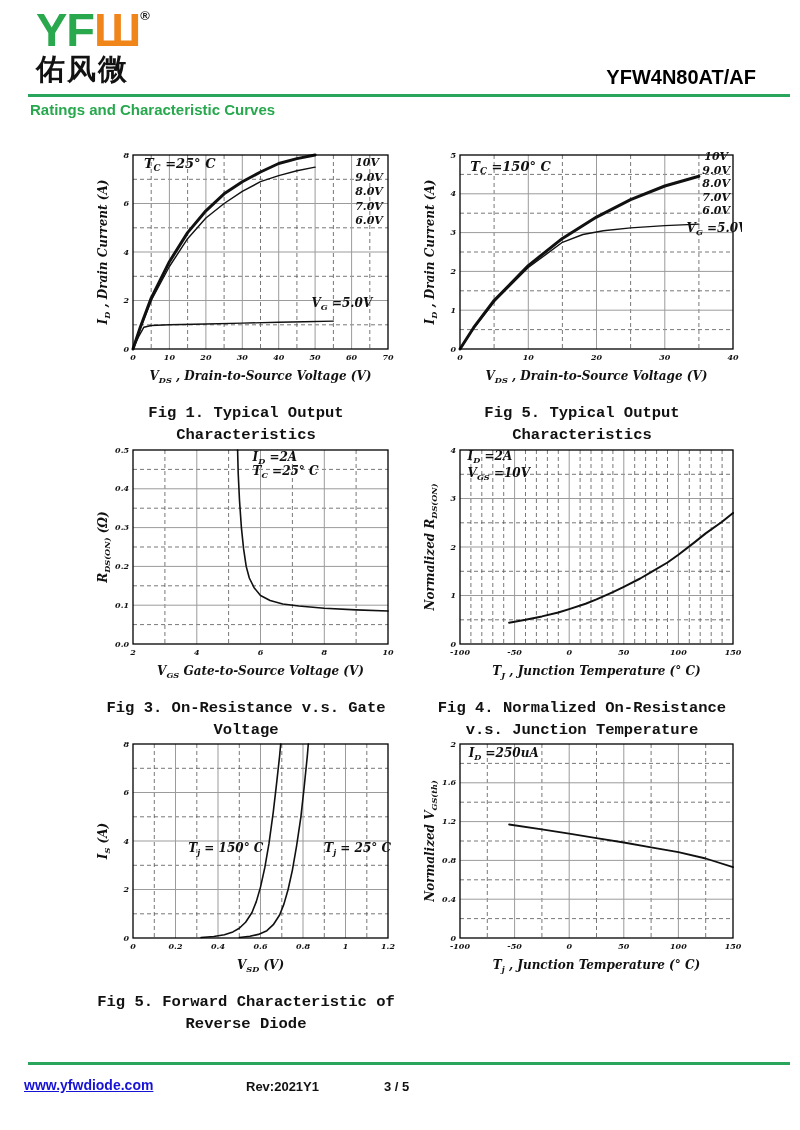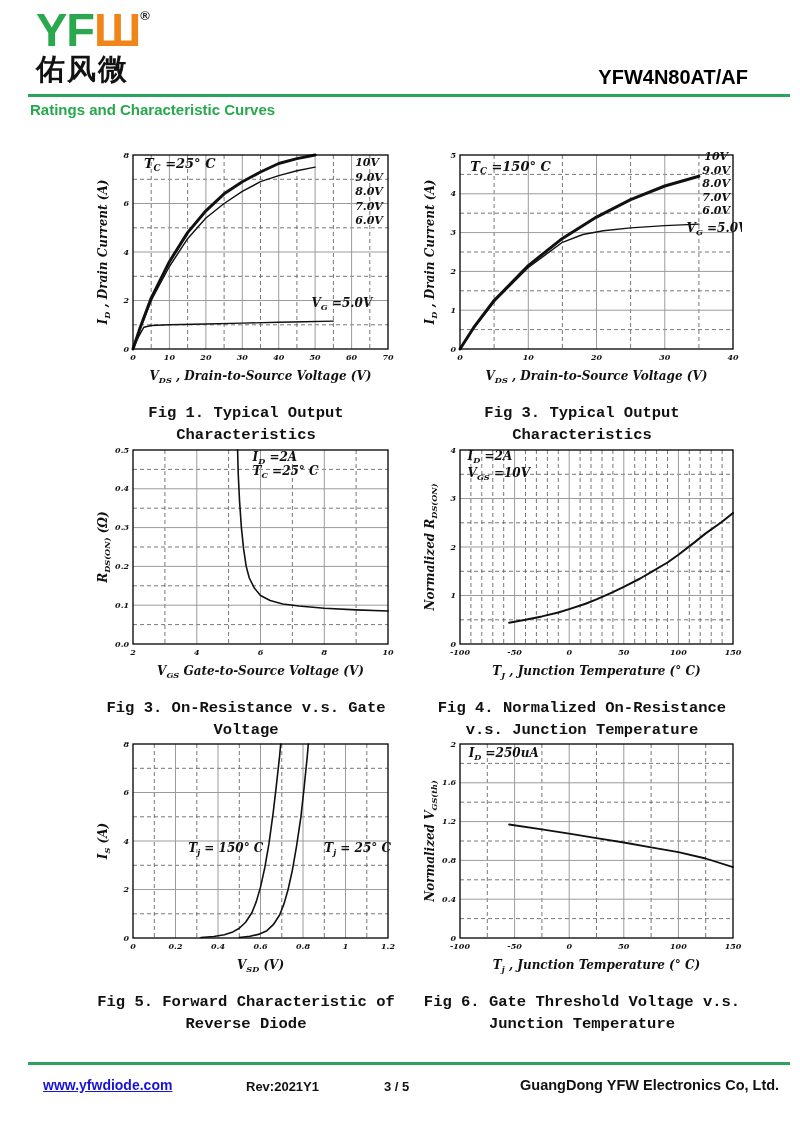--- a/index.html
+++ b/index.html
@@ -5,34 +5,34 @@
   html,body{margin:0;padding:0;background:#ffffff;}
   .page{position:relative;width:800px;height:1130px;background:#fff;overflow:hidden;
         font-family:"Liberation Sans",sans-serif;}
   
   .logo{position:absolute;left:36px;top:6px;line-height:1;}
   .logo-en{font-weight:bold;font-size:47px;letter-spacing:-1px;font-family:"Liberation Sans",sans-serif;}
   .logo-yf{color:#2aa84d;}
   .logo-sha{color:#f08519;}
   .logo-reg{font-size:13px;color:#222;vertical-align:26px;font-weight:bold;}
   .logo-cn{font-weight:bold;font-size:29px;color:#111;margin-top:2px;letter-spacing:2px;}
-  .part-number{position:absolute;right:52px;top:66px;font-size:20px;font-weight:bold;color:#000;}
+  .part-number{position:absolute;right:44px;top:66px;font-size:20px;font-weight:bold;color:#000;}
   .header-rule{position:absolute;left:28px;right:10px;top:94px;height:3px;background:#2aa55c;}
   .section-title{position:absolute;left:30px;top:101px;font-size:15px;font-weight:bold;color:#27a84d;}
   
   .fig{position:absolute;}
   .caption{margin-top:13px;text-align:center;font-family:Liberation Mono, monospace;
            font-weight:bold;font-size:15.5px;color:#111;line-height:1.4;}
   svg text{fill:#111;}
   .tick{font:italic bold 8px "DejaVu Serif",serif;}
   .axis-title{font:italic bold 12px "DejaVu Serif",serif;}
   .annot{font:italic bold 11px "DejaVu Serif",serif;}
   
   .footer-rule{position:absolute;left:28px;right:10px;top:1062px;height:3px;background:#2aa55c;}
-  .footer-link{position:absolute;left:43px;top:1077px;font-size:14px;font-weight:bold;
+  .footer-link{position:absolute;left:24px;top:1077px;font-size:14px;font-weight:bold;
                color:#1713d6;text-decoration:underline;}
   .footer-rev{position:absolute;left:246px;top:1079px;font-size:13px;font-weight:bold;color:#111;}
   .footer-page{position:absolute;left:384px;top:1079px;font-size:13px;font-weight:bold;color:#111;text-align:right;}
   .footer-company{position:absolute;left:520px;top:1077px;font-size:14.5px;font-weight:bold;color:#111;}
 </style>
 </head>
 <body>
 
 <div class="page">
 
@@ -151,21 +151,21 @@
           <text x="48.2" y="24.5" class="annot" style="font-size: 13px;"><tspan>T</tspan><tspan dy="3" font-size="68%">C</tspan><tspan dy="-3"> =150° C</tspan></text>
           <text x="282.3" y="14.0" class="annot" style="font-size: 11px;"><tspan>10V</tspan></text>
           <text x="280.3" y="27.6" class="annot" style="font-size: 11px;"><tspan>9.0V</tspan></text>
           <text x="280.3" y="41.2" class="annot" style="font-size: 11px;"><tspan>8.0V</tspan></text>
           <text x="280.3" y="54.8" class="annot" style="font-size: 11px;"><tspan>7.0V</tspan></text>
           <text x="280.3" y="68.4" class="annot" style="font-size: 11px;"><tspan>6.0V</tspan></text>
           <text x="264.6" y="85.8" class="annot" style="font-size: 12px;"><tspan>V</tspan><tspan dy="3" font-size="68%">G</tspan><tspan dy="-3"> =5.0V</tspan></text>
         </g>
       </svg>
     <div class="caption">
-      <div>Fig 3. Typical Output Characteristics</div>
+      <div>Fig 5. Typical Output Characteristics</div>
       <div></div>
     </div>
   </div>
 
   <div class="fig" style="left:95px;top:441px;width:302px;">
     <svg width="302" height="240">
         <g>
           <g>
             <line x1="69.9" y1="9" x2="69.9" y2="203" stroke="#555" stroke-width="0.8" stroke-dasharray="4 3"></line>
             <line x1="133.6" y1="9" x2="133.6" y2="203" stroke="#555" stroke-width="0.8" stroke-dasharray="4 3"></line>
@@ -371,25 +371,20 @@
             <text x="34" y="127.9" text-anchor="end" class="tick">0.8</text>
             <text x="34" y="89.1" text-anchor="end" class="tick">1.2</text>
             <text x="34" y="50.3" text-anchor="end" class="tick">1.6</text>
             <text x="34" y="11.5" text-anchor="end" class="tick">2</text>
           </g>
           <text x="174.5" y="234" text-anchor="middle" class="axis-title"><tspan>T</tspan><tspan dy="3" font-size="68%">j</tspan><tspan dy="-3"> , Junction Temperature (° C)</tspan></text>
           <text transform="rotate(-90)" x="-106" y="12" text-anchor="middle" class="axis-title"><tspan>Normalized V</tspan><tspan dy="3" font-size="68%">GS(th)</tspan></text>
           <text x="46.7" y="21.6" class="annot" style="font-size: 12px;"><tspan>I</tspan><tspan dy="3" font-size="68%">D</tspan><tspan dy="-3"> =250uA</tspan></text>
         </g>
       </svg>
-    <div class="caption">
-      <div>Fig 6. Gate Threshold Voltage v.s.</div>
-      <div>Junction Temperature</div>
-    </div>
   </div>
 
   <div class="footer-rule"></div>
   <a class="footer-link" href="#">www.yfwdiode.com</a>
   <div class="footer-rev">Rev:2021Y1</div>
   <div class="footer-page">3 / 5</div>
-  <div class="footer-company">GuangDong YFW Electronics Co, Ltd.</div>
 
 </div>
 
 </body></html>

